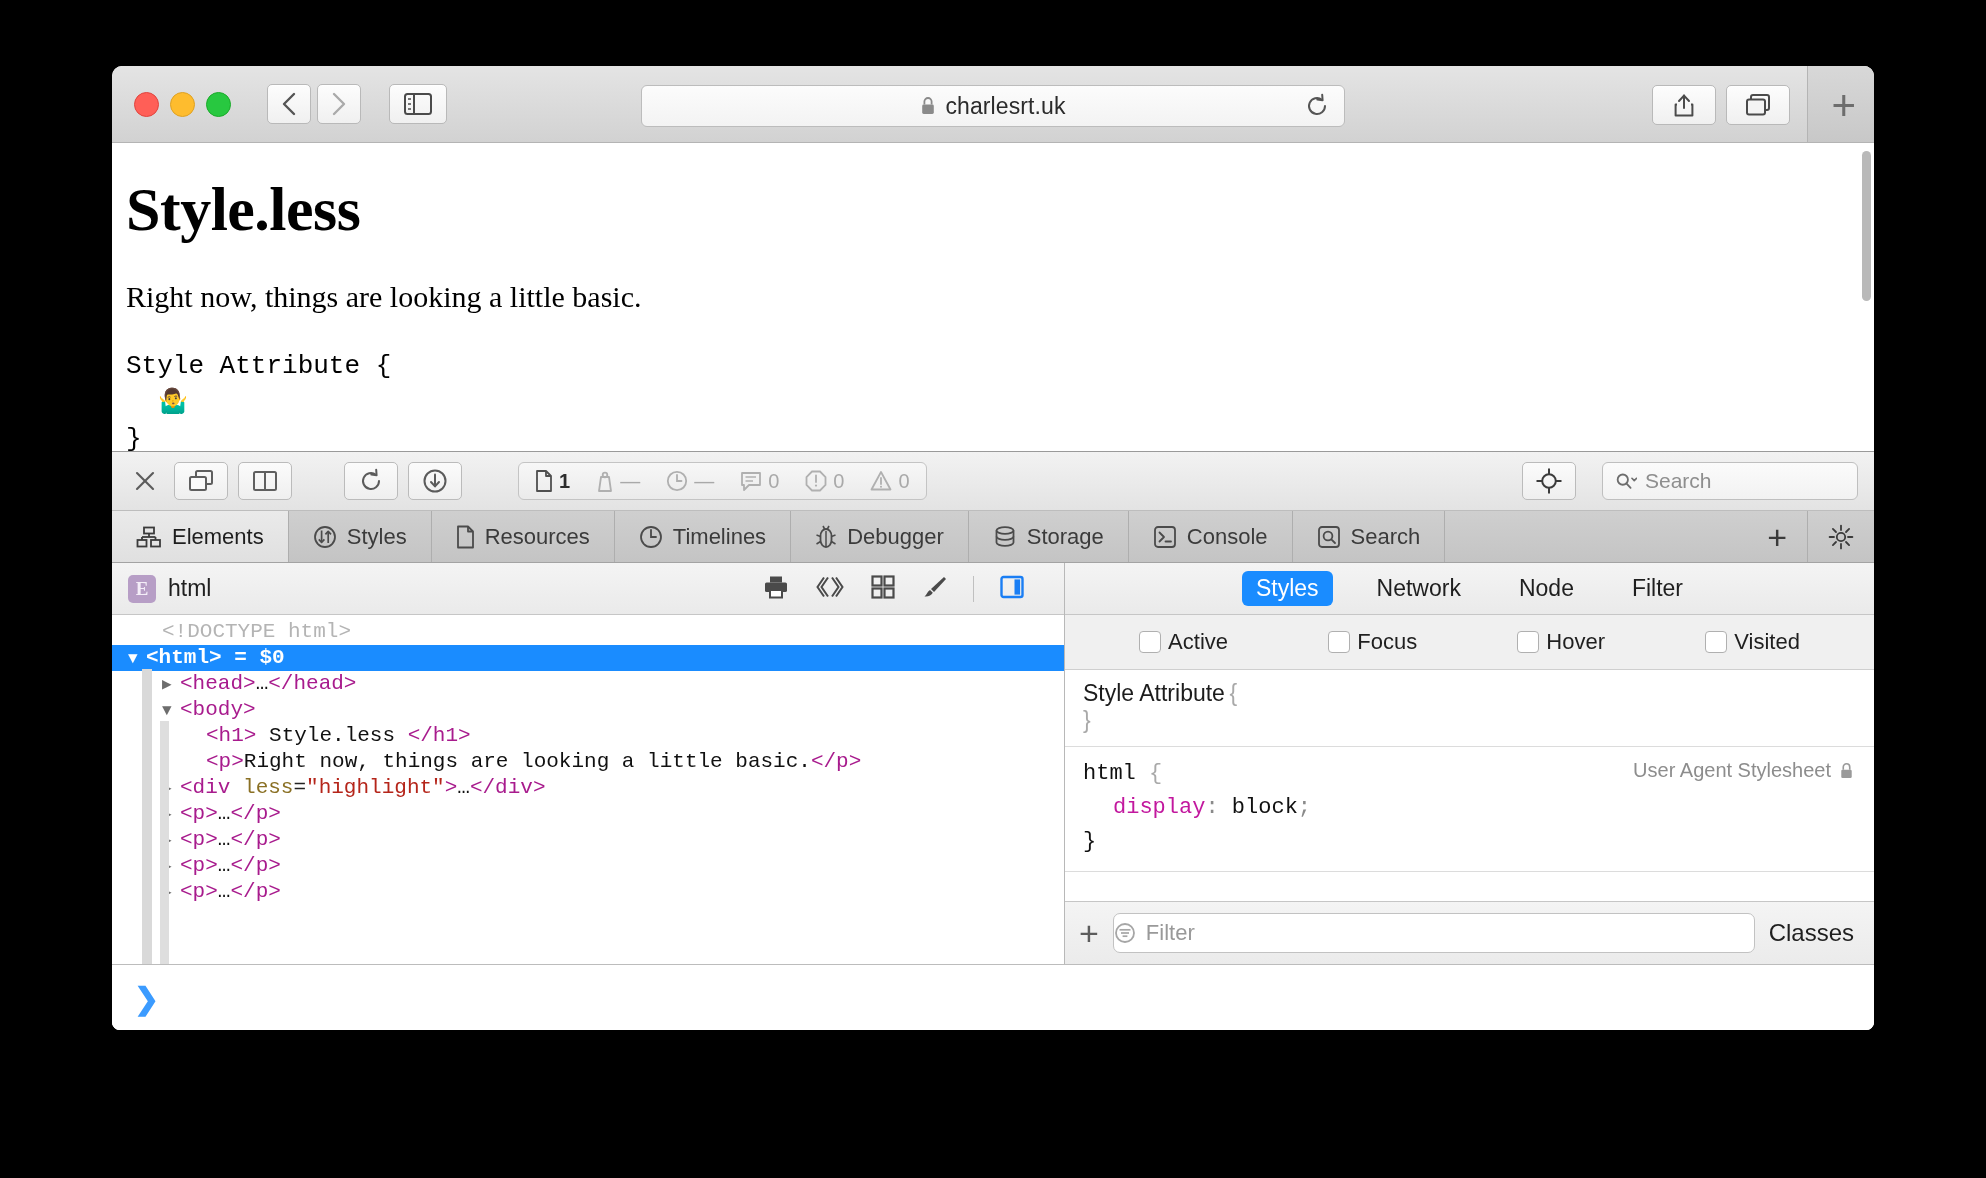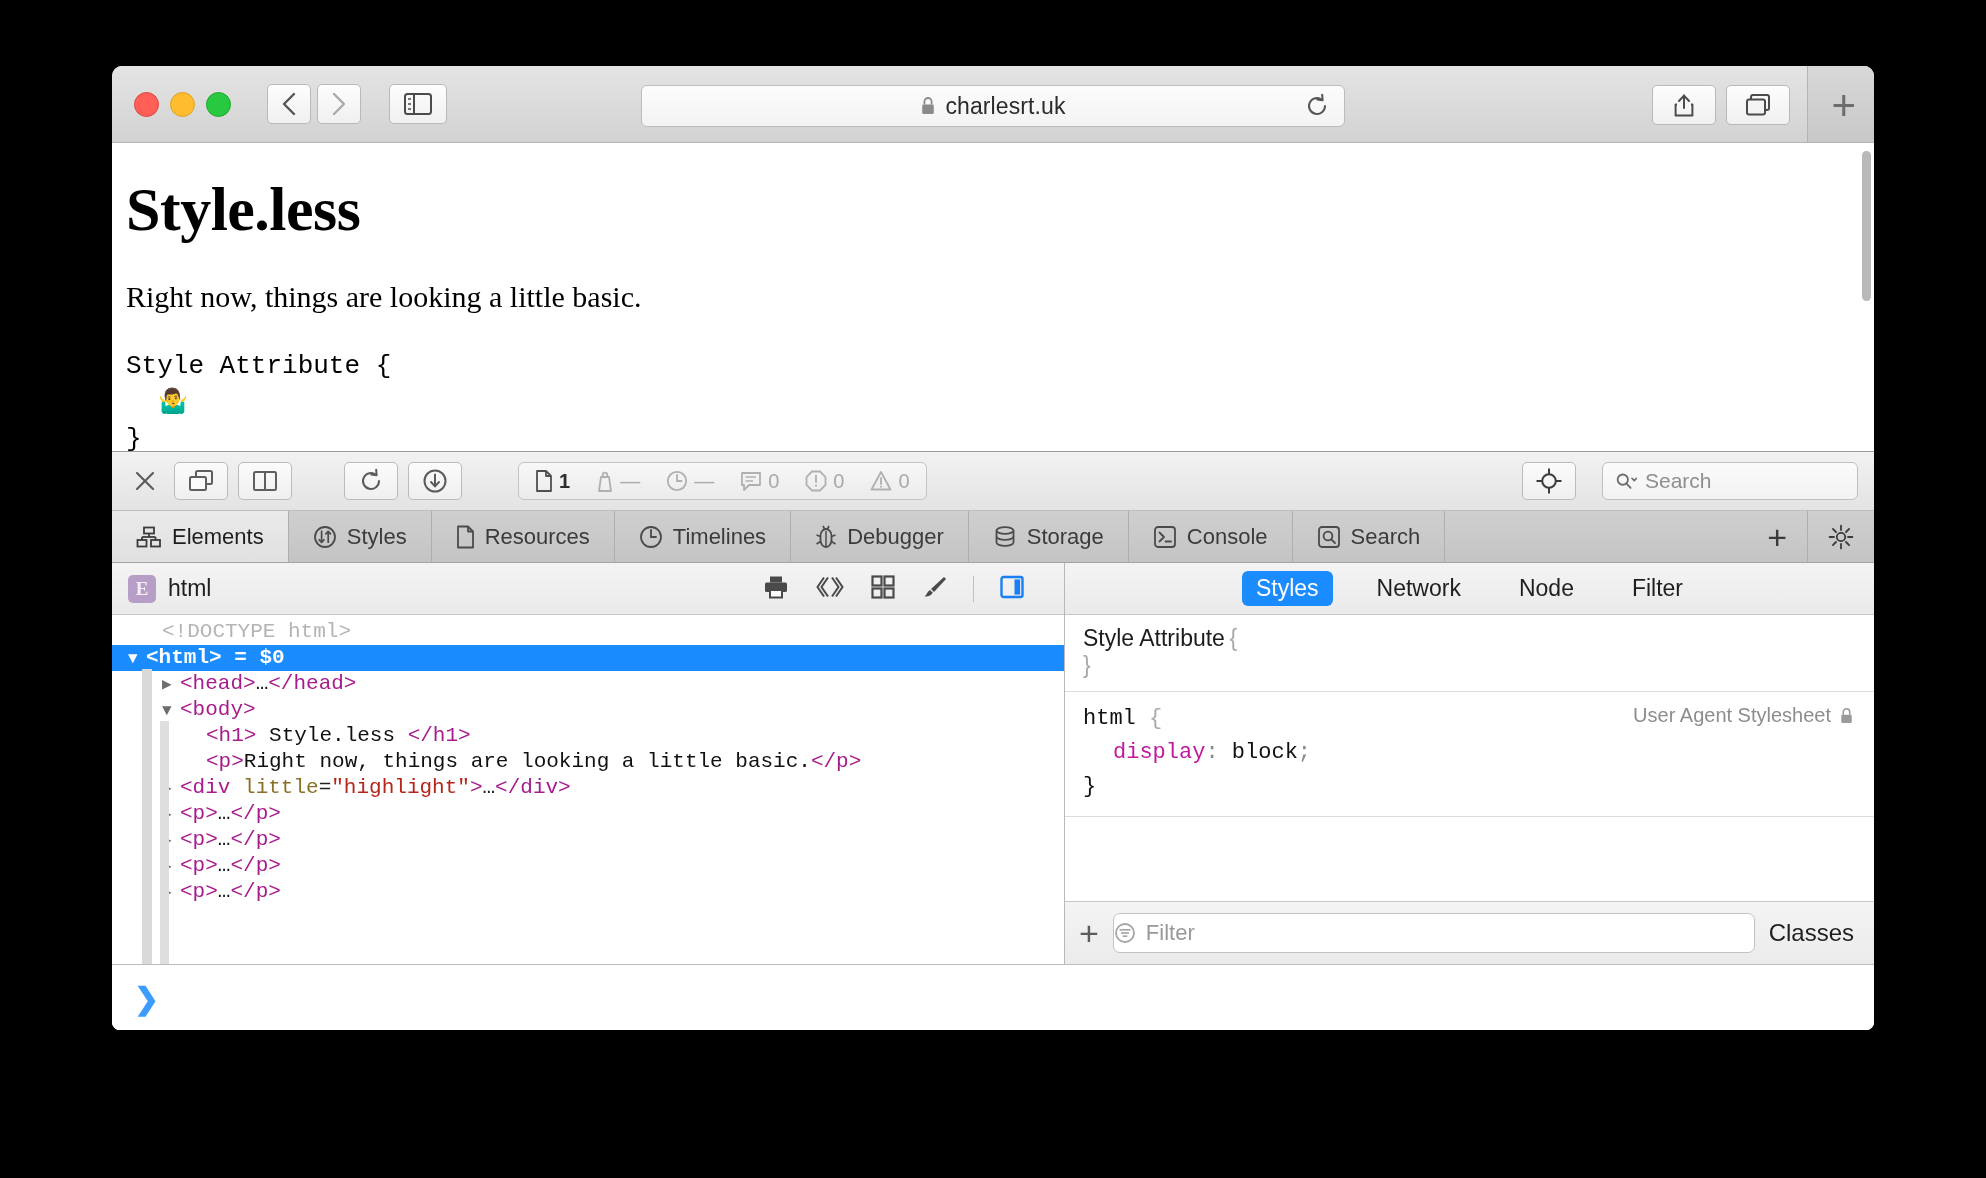--- a/index.html
+++ b/index.html
@@ -800,21 +800,21 @@
 
             <div class="dom-row dom-indent2">
               <span class="tri empty">▶</span><span class="tag">&lt;h1&gt;</span><span class="txt"> Style.less </span><span class="tag">&lt;/h1&gt;</span>
             </div>
 
             <div class="dom-row dom-indent2">
               <span class="tri empty">▶</span><span class="tag">&lt;p&gt;</span><span class="txt">Right now, things are looking a little basic.</span><span class="tag">&lt;/p&gt;</span>
             </div>
 
             <div class="dom-row dom-indent1" style="padding-left:50px">
-              <span class="tri">▶</span><span class="tag">&lt;div</span><span>&nbsp;</span><span class="attr-name">little</span><span class="eq">=</span><span class="attr-val">"highlight"</span><span class="tag">&gt;</span><span class="txt">…</span><span class="tag">&lt;/div&gt;</span>
+              <span class="tri">▶</span><span class="tag">&lt;div</span><span>&nbsp;</span><span class="attr-name">less</span><span class="eq">=</span><span class="attr-val">"highlight"</span><span class="tag">&gt;</span><span class="txt">…</span><span class="tag">&lt;/div&gt;</span>
             </div>
 
             <div class="dom-row dom-indent1" style="padding-left:50px">
               <span class="tri">▶</span><span class="tag">&lt;p&gt;</span><span class="txt">…</span><span class="tag">&lt;/p&gt;</span>
             </div>
             <div class="dom-row dom-indent1" style="padding-left:50px">
               <span class="tri">▶</span><span class="tag">&lt;p&gt;</span><span class="txt">…</span><span class="tag">&lt;/p&gt;</span>
             </div>
             <div class="dom-row dom-indent1" style="padding-left:50px">
               <span class="tri">▶</span><span class="tag">&lt;p&gt;</span><span class="txt">…</span><span class="tag">&lt;/p&gt;</span>
@@ -826,20 +826,38 @@
         </div>
 
         <div class="pane-right">
           <div class="styles-tabs">
             <span class="stab active">Styles</span>
             <span class="stab">Network</span>
             <span class="stab">Node</span>
             <span class="stab">Filter</span>
           </div>
 
+          <div class="pseudo-row">
+            <label class="pseudo">
+              <span class="cbox"></span>
+              <span>Active</span>
+            </label>
+            <label class="pseudo">
+              <span class="cbox"></span>
+              <span>Focus</span>
+            </label>
+            <label class="pseudo">
+              <span class="cbox"></span>
+              <span>Hover</span>
+            </label>
+            <label class="pseudo">
+              <span class="cbox"></span>
+              <span>Visited</span>
+            </label>
+          </div>
 
           <div class="rules">
             <div class="rule">
               <div>
                 <span class="rule-sel-sans">Style Attribute</span>
                 <span class="rule-sel-sans brace">{</span>
               </div>
               <div class="rule-sel-sans brace">}</div>
             </div>
 

